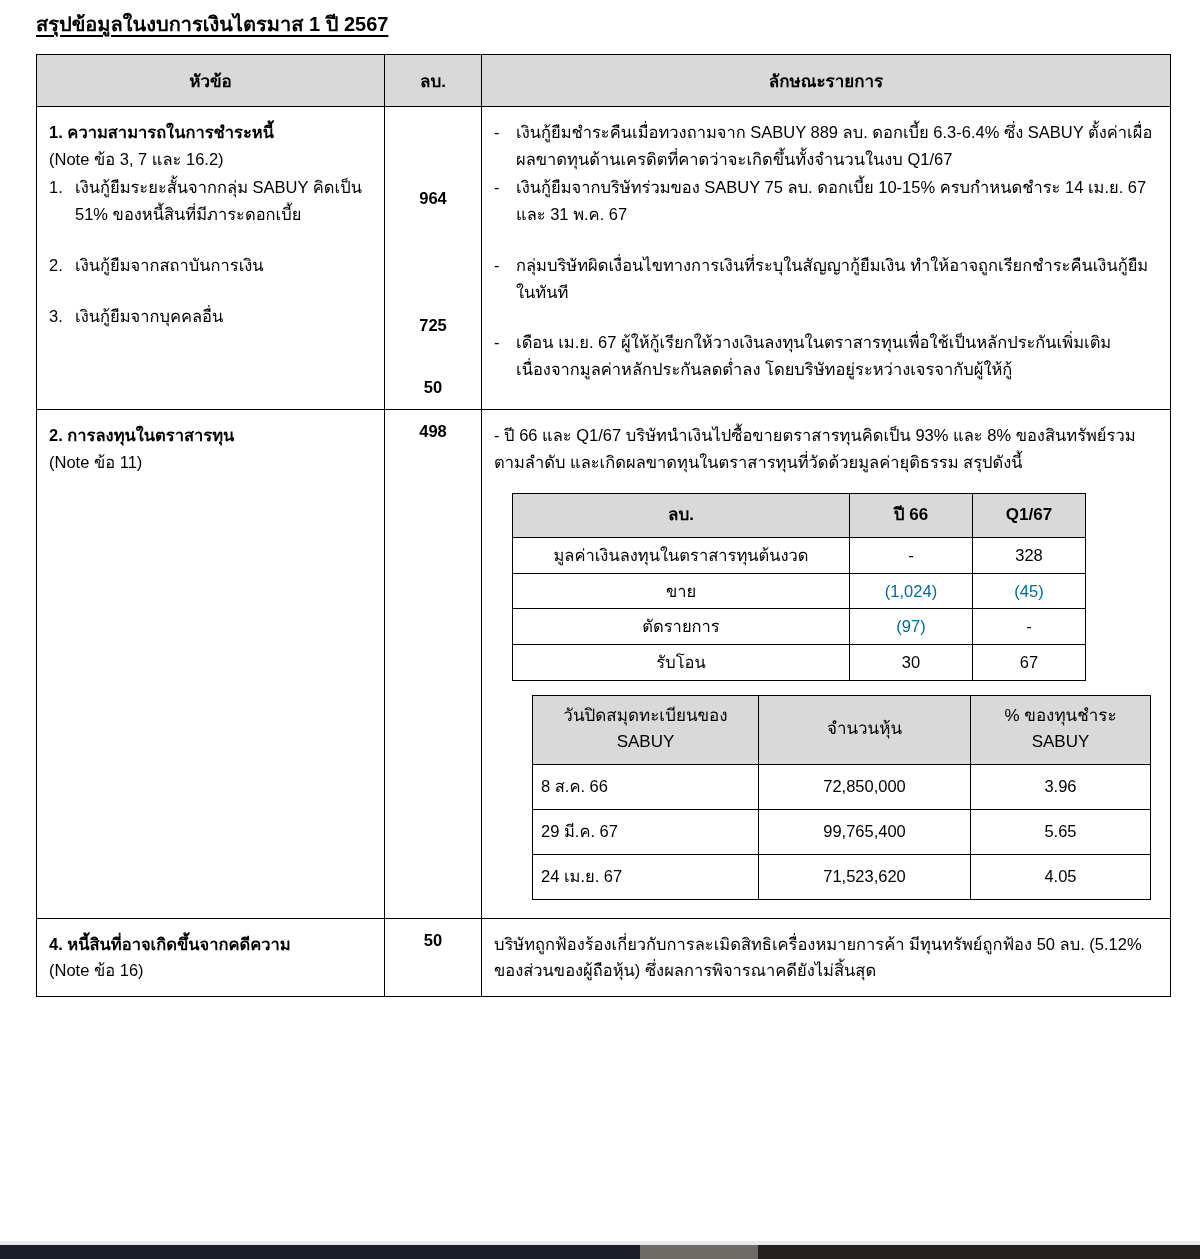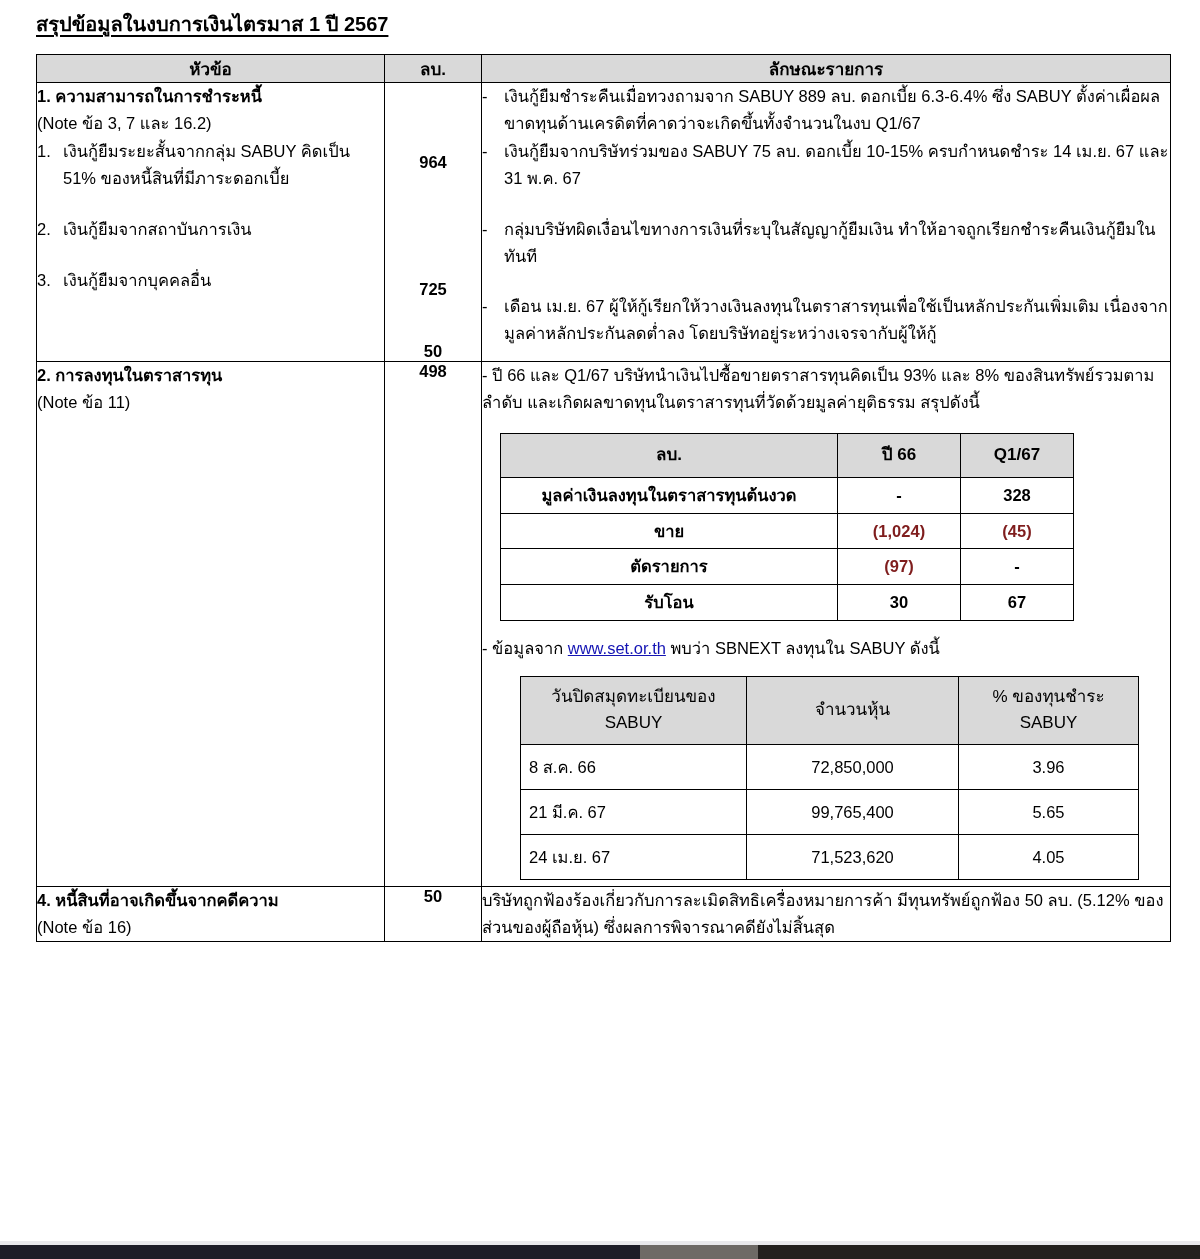--- a/index.html
+++ b/index.html
@@ -45,21 +45,21 @@
     left: 36px;
     top: 54px;
     width: 1134px;
     border-collapse: collapse;
     table-layout: fixed;
   }
   .main-table > tbody > tr > td,
   .main-table > thead > tr > th {
     border: 1.6px solid #000;
     vertical-align: top;
-    padding: 0;
+    padding: 12px;
   }
   .main-table thead th {
     background: #d9d9d9;
     text-align: center;
     font-weight: bold;
     font-size: 17px;
     padding: 7px 4px 8px 4px;
     vertical-align: middle;
   }
 
@@ -105,30 +105,29 @@
   .inner-table1 {
     border-collapse: collapse;
     table-layout: fixed;
     width: 573px;
     font-size: 16.5px;
   }
   .inner-table1 td, .inner-table1 th {
     border: 1.3px solid #000;
     padding: 4px 6px;
     height: 22px;
-    font-weight: bold;
   }
   .inner-table1 thead th {
     background: #d9d9d9;
     font-weight: bold;
     text-align: center;
   }
   .inner-table1 .lbl  { text-align: center; }
   .inner-table1 .val  { text-align: center; }
-  .neg { color: #7f1d1d; }
+  .neg { color: #0369a1; }
   col.i1-a { width: 337px; }
   col.i1-b { width: 123px; }
   col.i1-c { width: 113px; }
 
   
   .url-line { margin: 14px 0 0 0; font-size: 16.5px; }
   .url-link {
     color: #1414b4;
     text-decoration: underline;
   }
@@ -305,23 +304,20 @@
                 </tr>
                 <tr>
                   <td class="lbl">รับโอน</td>
                   <td class="val">30</td>
                   <td class="val">67</td>
                 </tr>
               </tbody>
             </table>
           </div>
 
-          <div class="url-line">
-            <span>- ข้อมูลจาก </span><a class="url-link" href="#">www.set.or.th</a><span> พบว่า SBNEXT ลงทุนใน SABUY ดังนี้</span>
-          </div>
 
           <div class="inner-wrap2">
             <table class="inner-table2">
               <colgroup>
                 <col class="i2-a">
                   <col class="i2-b">
                   <col class="i2-c">
               </colgroup>
               <thead>
                 <tr>
@@ -338,21 +334,21 @@
                   </th>
                 </tr>
               </thead>
               <tbody>
                 <tr class="row-tall">
                   <td class="c-date">8 ส.ค. 66</td>
                   <td class="c-num">72,850,000</td>
                   <td class="c-pct">3.96</td>
                 </tr>
                 <tr class="row-tall">
-                  <td class="c-date">21 มี.ค. 67</td>
+                  <td class="c-date">29 มี.ค. 67</td>
                   <td class="c-num">99,765,400</td>
                   <td class="c-pct">5.65</td>
                 </tr>
                 <tr class="row-tall">
                   <td class="c-date">24 เม.ย. 67</td>
                   <td class="c-num">71,523,620</td>
                   <td class="c-pct">4.05</td>
                 </tr>
               </tbody>
             </table>

